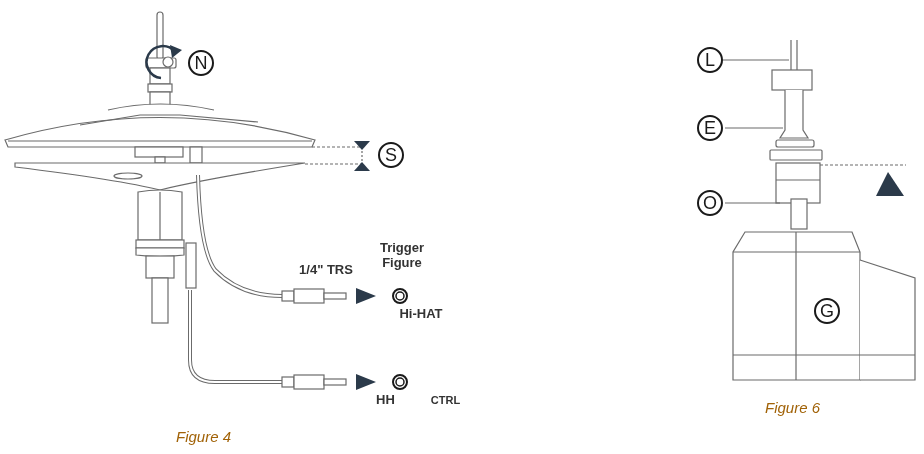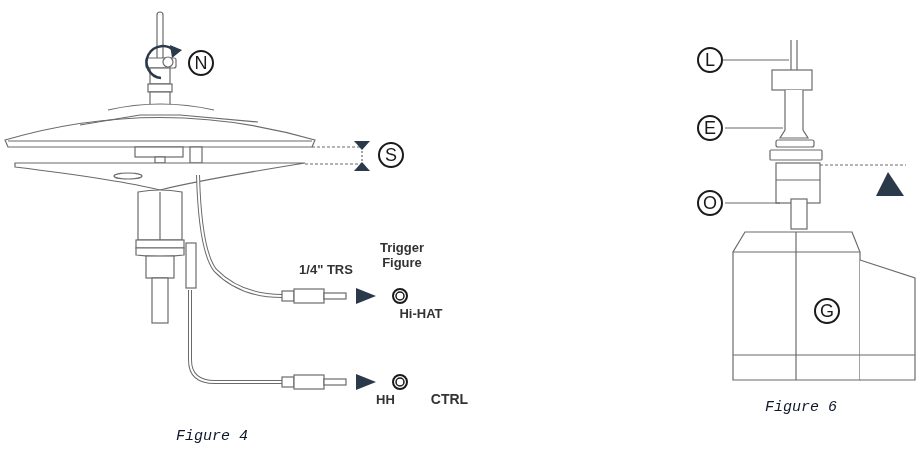--- a/index.html
+++ b/index.html
@@ -1,18 +1,18 @@
 <!DOCTYPE html>
 <html><head>
 <meta charset="utf-8">
 <style>
   html,body{margin:0;padding:0;background:#ffffff;}
   body{width:924px;height:454px;position:relative;overflow:hidden;font-family:"DejaVu Sans",sans-serif;}
   svg{position:absolute;left:0;top:0;}
-  .caption{position:absolute;font-family:Liberation Mono, monospace;font-style:italic;font-size:15px;color:#0f172a;text-align:right;}
+  .caption{position:absolute;font-family:Liberation Sans, sans-serif;font-style:italic;font-size:15px;color:#a16207;text-align:right;}
   .lbl{position:absolute;font-family:"Liberation Sans",sans-serif;font-size:13px;color:#333;text-align:center;line-height:15px;font-weight:bold;}
   .circ{position:absolute;width:26px;height:26px;border:2px solid #1a1a1a;border-radius:50%;box-sizing:border-box;
         font-family:"Liberation Sans",sans-serif;font-size:18px;line-height:22px;text-align:center;color:#1a1a1a;}
 </style>
 </head>
 <body>
 
 <svg width="924" height="454" viewBox="0 0 924 454">
   <g fill="none" stroke="#6b6b6b" stroke-width="1.2">
 
@@ -118,21 +118,21 @@
 
 <div class="circ" style="left:188px;top:50px;">N</div>
 <div class="circ" style="left:378px;top:142px;">S</div>
 
 <div class="lbl" style="left:296px;top:262px;width:60px;">1/4" TRS</div>
 <div class="lbl" style="left:378px;top:240px;width:48px;">
   <div>Trigger</div>
   <div>Figure</div>
 </div>
 <div class="lbl" style="left:364px;top:306px;width:50px;margin-left:32px;">Hi-HAT</div>
-<div class="lbl" style="left:376px;top:392px;width:50px;"><span>HH</span><span style="font-size:14px;padding-left:36px;">CTRL</span></div>
+<div class="lbl" style="left:376px;top:392px;width:50px;"><span>HH</span><span style="font-size:11px;padding-left:36px;">CTRL</span></div>
 
 <div class="caption" style="left:176px;top:428px;">Figure 4</div>
 
 <div class="circ" style="left:697px;top:47px;">L</div>
 <div class="circ" style="left:697px;top:115px;">E</div>
 <div class="circ" style="left:697px;top:190px;">O</div>
 <div class="circ" style="left:814px;top:298px;">G</div>
 
 <div class="caption" style="left:765px;top:399px;">Figure 6</div>
 

